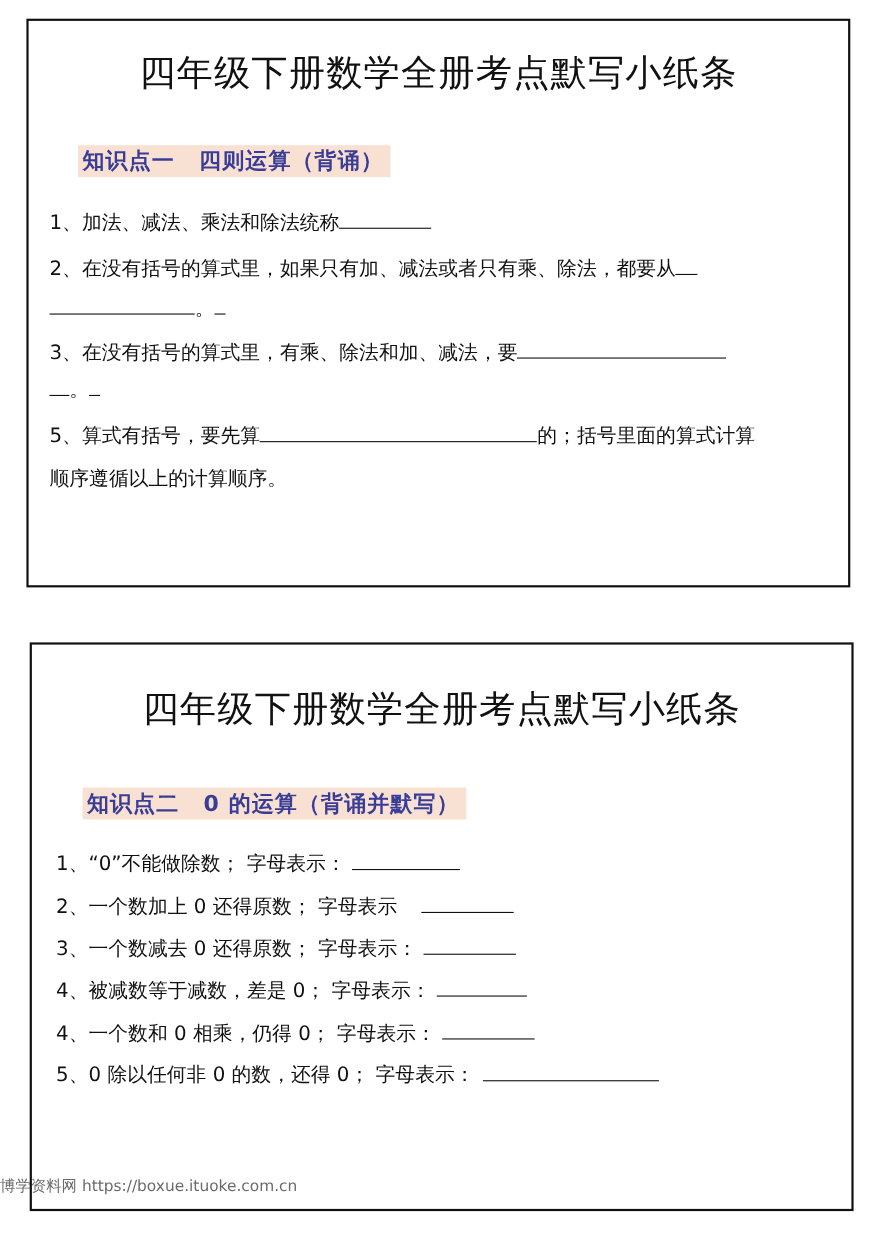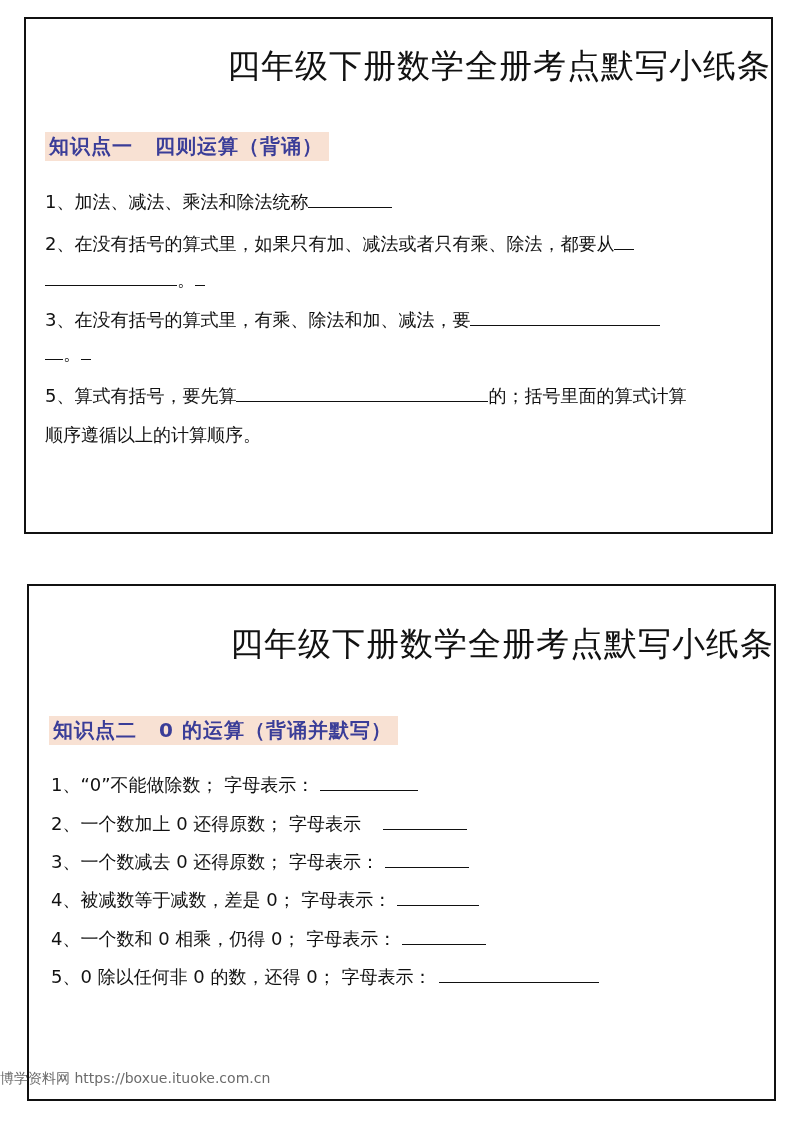--- a/index.html
+++ b/index.html
@@ -1,27 +1,27 @@
 <!DOCTYPE html>
 <html><head>
 <meta charset="utf-8">
 <style>
   html, body { margin:0; padding:0; background:#ffffff; }
   body { width:793px; height:1122px; position:relative; overflow:hidden;
          font-family:"DejaVu Sans","Liberation Sans",sans-serif; color:#111; }
   .card { position:absolute; border:2px solid #111; box-sizing:border-box; background:#fff; }
   #card1 { left:24px; top:17px; width:749px; height:517px; }
   #card2 { left:27px; top:584px; width:749px; height:517px; }
-  .title { position:absolute; left:0; right:0; text-align:right;
+  .title { position:absolute; left:0; right:0; text-align:center;
            font-family:"DejaVu Sans","Liberation Sans",sans-serif;
            font-size:33px; font-weight:normal; letter-spacing:1px; color:#111; }
   #card1 .title { top:25px; }
   #card2 .title { top:36px; }
   .kp { position:absolute; background:#f8e1d3; color:#3a3d98; font-size:20px;
-        padding:1px 6px 1px 4px; letter-spacing:1px; white-space:nowrap; font-weight:bold; }
+        padding:1px 6px 1px 4px; letter-spacing:1px; white-space:nowrap; font-weight:bold;margin-left:26px; }
   #card1 .kp { left:19px; top:113px; }
   #card2 .kp { left:20px; top:130px;text-align:center; }
   .kp .gap { display:inline-block; width:22px; }
   .line { position:absolute; left:19px; font-size:18px; white-space:nowrap; color:#111; }
   .blank { display:inline-block; border-bottom:1.5px solid #111; height:18px; vertical-align:baseline; }
   .tail { font-size:18px; }
   .footer { position:absolute; left:0; right:0; top:1070px; 
             font-size:14px; color:#6b6b6b; font-family:"DejaVu Sans",sans-serif; }
 </style>
 </head>

